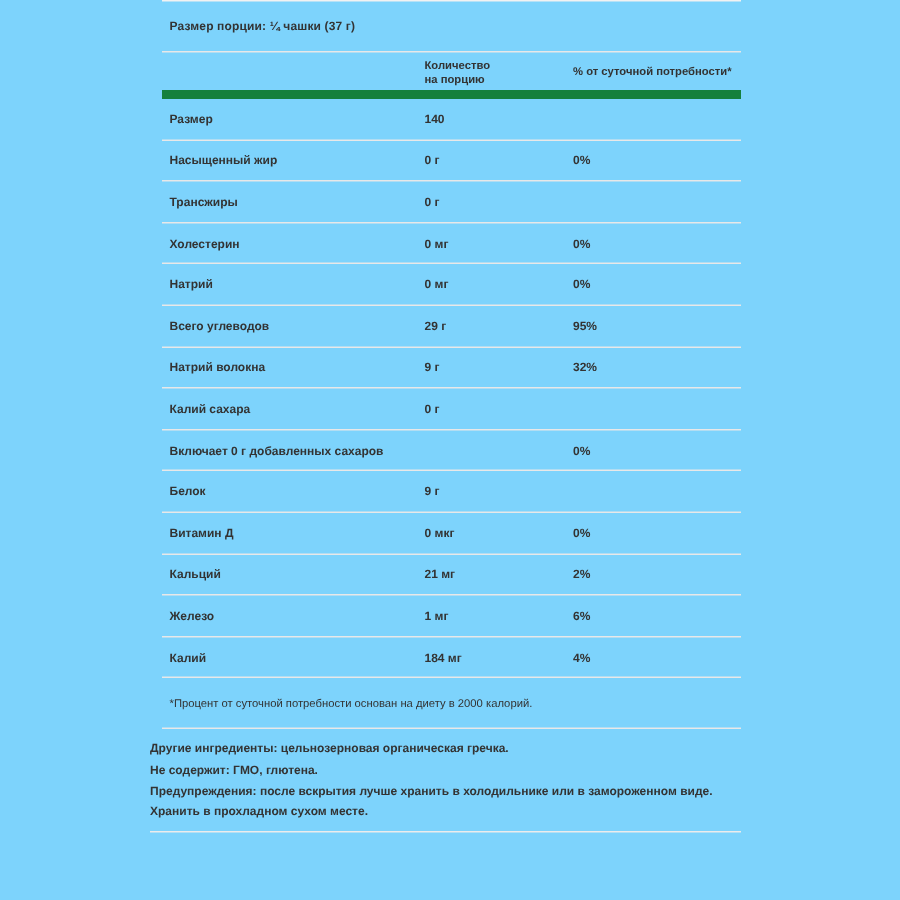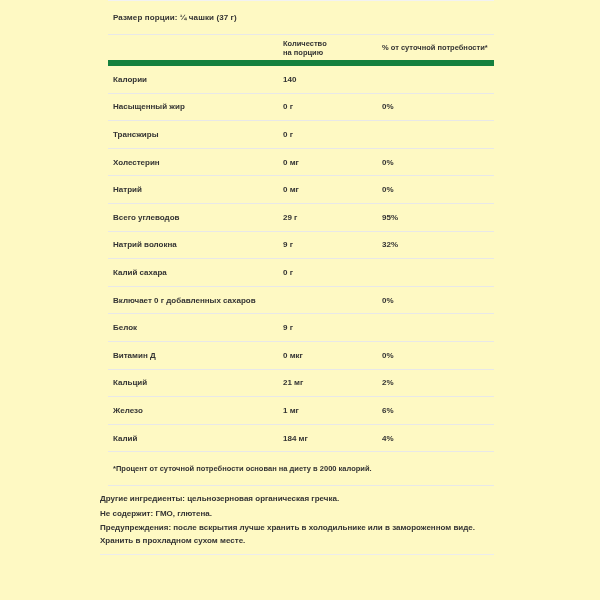--- a/index.html
+++ b/index.html
@@ -1,38 +1,38 @@
 <!DOCTYPE html>
 <html><head>
 <meta charset="utf-8">
 <style>
   html,body{margin:0;padding:0;}
   .sheet{
-    position:relative;width:600px;height:600px;background:#fef9c3;overflow:hidden;
+    position:relative;width:600px;height:600px;background:#7dd3fc;overflow:hidden;
     font-family:"Liberation Sans",sans-serif;color:#333333;
     -webkit-font-smoothing:antialiased;
   }
   .content{position:absolute;left:100px;top:0;width:394px;}
   .tbl{margin-left:8px;border-top:1px solid #f2f2f2;}
   .meta-row{box-sizing:border-box;height:34px;display:flex;align-items:center;
     padding-left:5px;border-bottom:1px solid #e8e8e8;}
   .meta-row.second{height:29px;}
   .meta-label{font-size:8px;font-weight:700;letter-spacing:.1px;}
   .head-row{box-sizing:border-box;height:31px;display:flex;align-items:center;
     border-bottom:6px solid #15803d;}
   .row{box-sizing:border-box;height:27.6px;display:flex;align-items:center;
     border-bottom:1px solid #e8e8e8;}
   .c1{box-sizing:border-box;width:175px;padding-left:5px;font-size:8px;font-weight:700;}
   .c2{box-sizing:border-box;width:99px;font-size:8px;font-weight:700;}
   .c3{box-sizing:border-box;flex:1;font-size:8px;font-weight:700;}
   .h2,.h3{font-size:7.5px;font-weight:700;line-height:9px;}
   .h2{white-space:pre-line;}
   .foot-row{box-sizing:border-box;height:34px;display:flex;align-items:center;
     padding-left:5px;border-bottom:1px solid #e8e8e8;}
-  .foot-text{font-size:7.5px;font-weight:700;}
+  .foot-text{font-size:7.5px;font-weight:400;}
   .paras{padding-top:7px;padding-bottom:5px;border-bottom:1px solid #ececec;}
   .para{font-size:8px;font-weight:700;line-height:12.5px;margin:0 0 2px 0;}
 </style>
 </head>
 <body>
 
 <div class="sheet">
   <div class="content">
 
     <div class="tbl">
@@ -44,21 +44,21 @@
 
       <div class="head-row">
         <div class="c1"></div>
         <div class="c2 h2">Количество
 на порцию</div>
         <div class="c3 h3">% от суточной потребности*</div>
       </div>
 
       <div>
   <div class="row">
-    <div class="c1">Калории</div>
+    <div class="c1">Размер</div>
     <div class="c2">140</div>
     <div class="c3"></div>
   </div>
 
 
   <div class="row">
     <div class="c1">Насыщенный жир</div>
     <div class="c2">0 г</div>
     <div class="c3">0%</div>
   </div>

